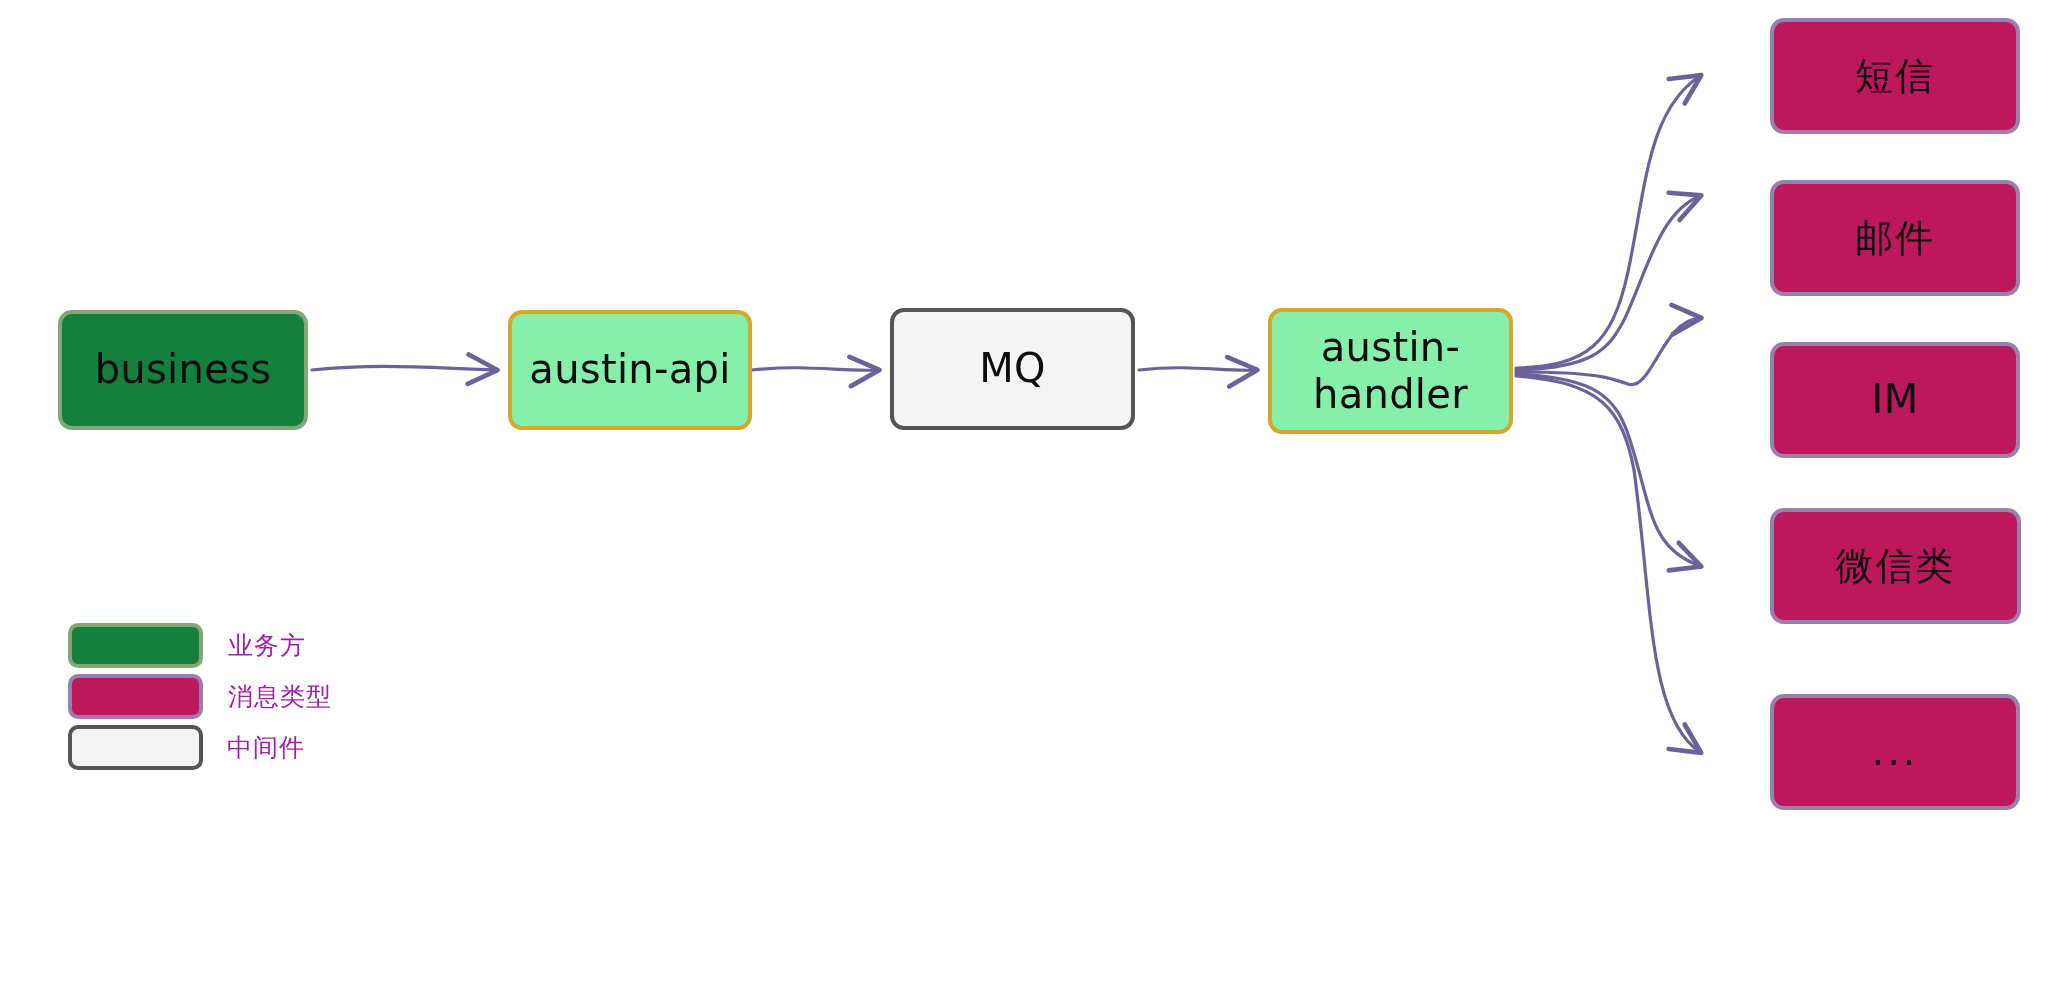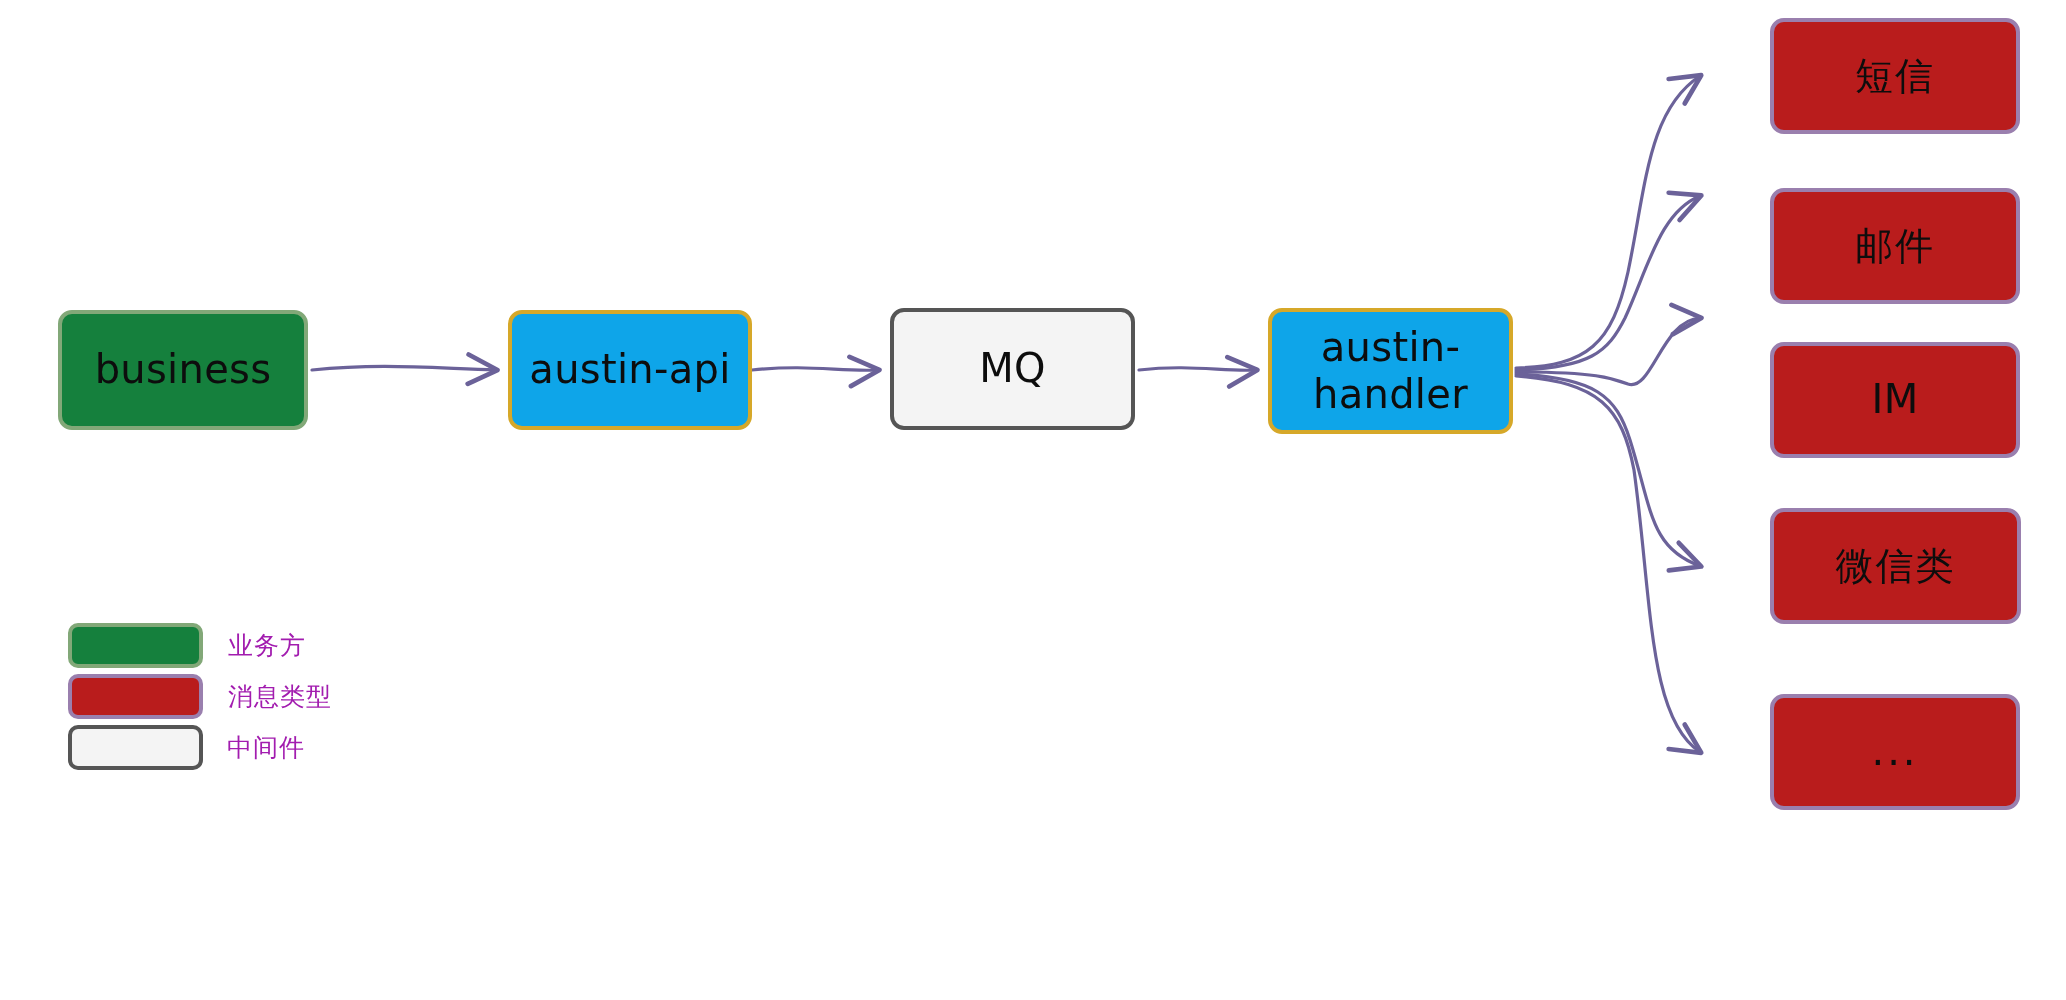--- a/index.html
+++ b/index.html
@@ -46,22 +46,22 @@
   .node.cjk {
     font-family: "DejaVu Sans", sans-serif;
     font-size: 38px;
     letter-spacing: 2px;
   }
   .node.dots {
     font-size: 40px;
     letter-spacing: 3px;
   }
   .kind-business { background: #15803d; border-color: #82a878; }
-  .kind-module   { background: #0ea5e9; border-color: #d6a829; }
-  .kind-message  { background: #b91c1c; border-color: #9a7fae; }
+  .kind-module   { background: #86efac; border-color: #d6a829; }
+  .kind-message  { background: #be185d; border-color: #9a7fae; }
   .kind-mw       { background: #f4f4f4; border-color: #555555; }
 
   #legend {
     position: absolute;
     left: 68px;
     top: 620px;
     z-index: 3;
   }
   .legend-row {
     display: flex;
@@ -131,21 +131,21 @@
   </div>
 
   <div class="node latin kind-module" style="left:1268px; top:308px; width:245px; height:126px; padding:0 26px;justify-content:center;">
     <span>austin-handler</span>
   </div>
 
   <div class="node cjk kind-message" style="left:1770px; top:18px; width:250px; height:116px;">
     <span>短信</span>
   </div>
 
-  <div class="node cjk kind-message" style="left:1770px; top:188px; width:250px; height:116px;">
+  <div class="node cjk kind-message" style="left:1770px; top:180px; width:250px; height:116px;">
     <span>邮件</span>
   </div>
 
   <div class="node latin kind-message" style="left:1770px; top:342px; width:250px; height:116px;">
     <span>IM</span>
   </div>
 
   <div class="node cjk kind-message" style="left:1770px; top:508px; width:251px; height:116px;">
     <span>微信类</span>
   </div>

